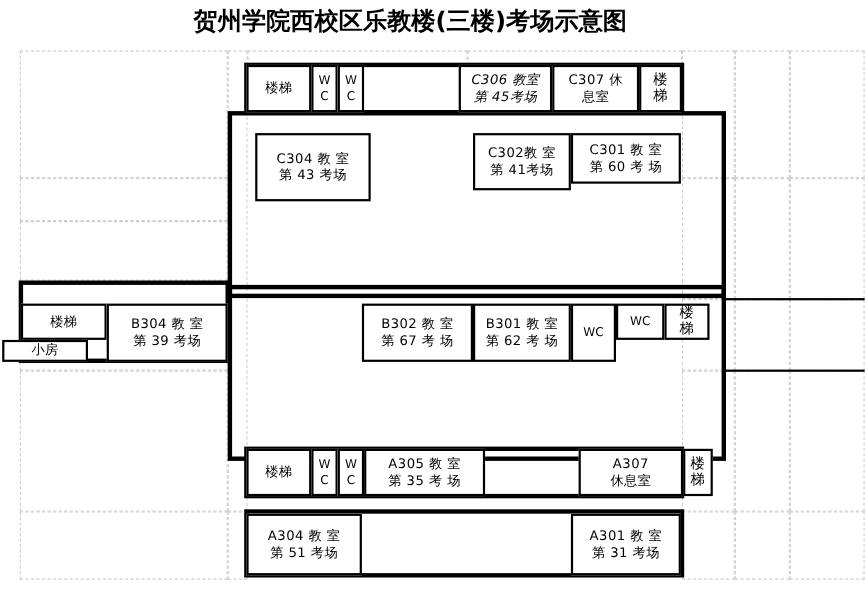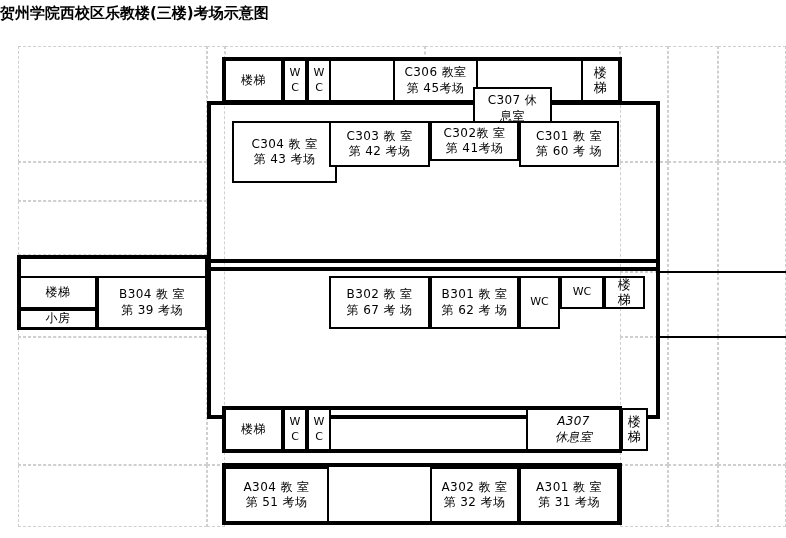--- a/index.html
+++ b/index.html
@@ -3,23 +3,23 @@
 <meta charset="utf-8">
 <style>
   html,body{margin:0;padding:0;background:#ffffff;}
   body{width:786px;height:538px;font-family:"Liberation Sans","DejaVu Sans",sans-serif;overflow:hidden;}
   #page{position:relative;width:786px;height:538px;background:#fff;}
 
   
   .grid{position:absolute;border:1px dashed #cfcfcf;box-sizing:border-box;}
 
   #title{
-    position:absolute;left:0;top:4px;width:746px;
+    position:absolute;left:0;top:4px;width:746px;text-align:center;
     font-family:"DejaVu Sans","Liberation Sans",sans-serif;
-    font-size:15px;font-weight:bold;color:#000;letter-spacing:0px;
+    font-size:22px;font-weight:bold;color:#000;letter-spacing:0px;
     white-space:nowrap;
   }
 
   
   .box{position:absolute;box-sizing:border-box;background:transparent;}
   .thick{border:4px solid #000;}
   .cell{
     position:absolute;box-sizing:border-box;border:2px solid #000;background:#fff;
     display:flex;flex-direction:column;align-items:center;justify-content:center;
     font-family:"DejaVu Sans","Liberation Sans",sans-serif;
@@ -67,45 +67,43 @@
 
   <div class="box thick" style="left:222px;top:57px;width:400px;height:47px;"></div>
 
   <div class="box thick" style="left:207px;top:101px;width:453px;height:170px;"></div>
 
   <div class="cell" style="left:224px;top:59px;width:59px;height:43px;">楼梯</div>
   <div class="cell narrow" style="left:283px;top:59px;width:24px;height:43px;">W
 C</div>
   <div class="cell narrow" style="left:307px;top:59px;width:24px;height:43px;">W
 C</div>
-  <div class="cell" style="left:393px;top:59px;width:85px;height:43px;">C306 教室
+  <div class="cell" style="left:417px;top:59px;width:85px;height:43px;font-style:italic;">C306 教室
 第 45考场</div>
-  <div class="cell" style="left:473px;top:59px;width:79px;height:43px;margin-top:28px;">C307 休
+  <div class="cell" style="left:502px;top:59px;width:79px;height:43px;">C307 休
 息室</div>
   <div class="cell vert" style="left:581px;top:59px;width:39px;height:43px;">楼
 梯</div>
 
   <div class="cell" style="left:232px;top:121px;width:105px;height:62px;">C304 教 室
 第 43 考场</div>
-  <div class="cell" style="left:329px;top:121px;width:101px;height:46px;">C303 教 室
-第 42 考场</div>
-  <div class="cell" style="left:430px;top:121px;width:89px;height:40px;">C302教 室
+  <div class="cell" style="left:430px;top:121px;width:89px;height:52px;">C302教 室
 第 41考场</div>
   <div class="cell" style="left:519px;top:121px;width:100px;height:46px;">C301 教 室
 第  60 考 场</div>
 
   <div class="box thick" style="left:17px;top:255px;width:192px;height:75px;"></div>
 
   <div class="box thick" style="left:207px;top:259px;width:453px;height:160px;"></div>
 
   <div class="wallfill" style="left:660px;top:271px;width:126px;height:2px;"></div>
   <div class="wallfill" style="left:660px;top:336px;width:126px;height:2px;"></div>
 
   <div class="cell" style="left:19px;top:276px;width:78px;height:33px;">楼梯</div>
-  <div class="cell" style="left:19px;top:309px;width:78px;height:20px;">小房</div>
+  <div class="cell" style="left:2px;top:309px;width:78px;height:20px;">小房</div>
   <div class="cell" style="left:97px;top:276px;width:110px;height:53px;">B304 教 室
 第 39 考场</div>
 
   <div class="cell" style="left:329px;top:276px;width:101px;height:53px;">B302 教 室
 第  67 考 场</div>
   <div class="cell" style="left:430px;top:276px;width:89px;height:53px;">B301 教 室
 第 62 考 场</div>
   <div class="cell narrow" style="left:519px;top:276px;width:41px;height:53px;">WC</div>
   <div class="cell narrow" style="left:560px;top:276px;width:44px;height:33px;">WC</div>
   <div class="cell vert" style="left:604px;top:276px;width:41px;height:33px;">楼
@@ -113,25 +111,25 @@
 
   <div class="box thick" style="left:222px;top:406px;width:400px;height:47px;"></div>
 
   <div class="box thick" style="left:222px;top:463px;width:400px;height:62px;"></div>
 
   <div class="cell" style="left:224px;top:408px;width:59px;height:43px;">楼梯</div>
   <div class="cell narrow" style="left:283px;top:408px;width:24px;height:43px;">W
 C</div>
   <div class="cell narrow" style="left:307px;top:408px;width:24px;height:43px;">W
 C</div>
-  <div class="cell" style="left:526px;top:408px;width:95px;height:43px;font-style:italic;">A307
+  <div class="cell" style="left:331px;top:408px;width:110px;height:43px;">A305 教 室
+第  35 考 场</div>
+  <div class="cell" style="left:526px;top:408px;width:95px;height:43px;">A307
 休息室</div>
   <div class="cell vert" style="left:621px;top:408px;width:27px;height:43px;">楼
 梯</div>
 
   <div class="cell" style="left:224px;top:467px;width:105px;height:56px;">A304 教 室
 第 51 考场</div>
-  <div class="cell" style="left:430px;top:467px;width:89px;height:56px;">A302 教 室
-第 32 考场</div>
   <div class="cell" style="left:519px;top:467px;width:100px;height:56px;">A301 教 室
 第 31 考场</div>
 
 </div>
 
 </body></html>

